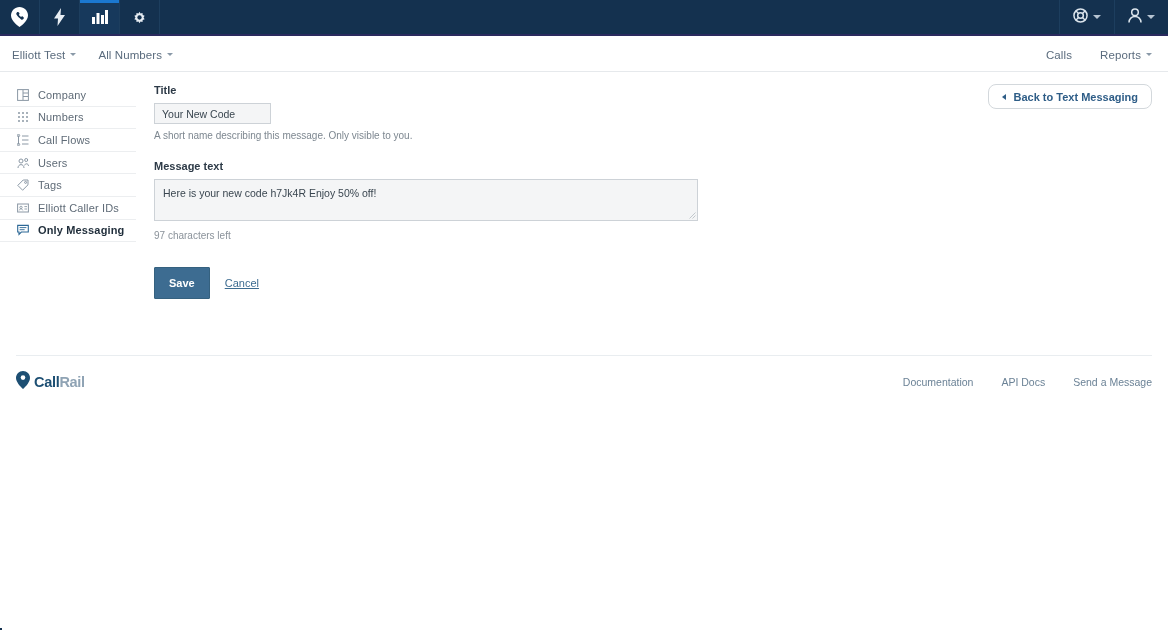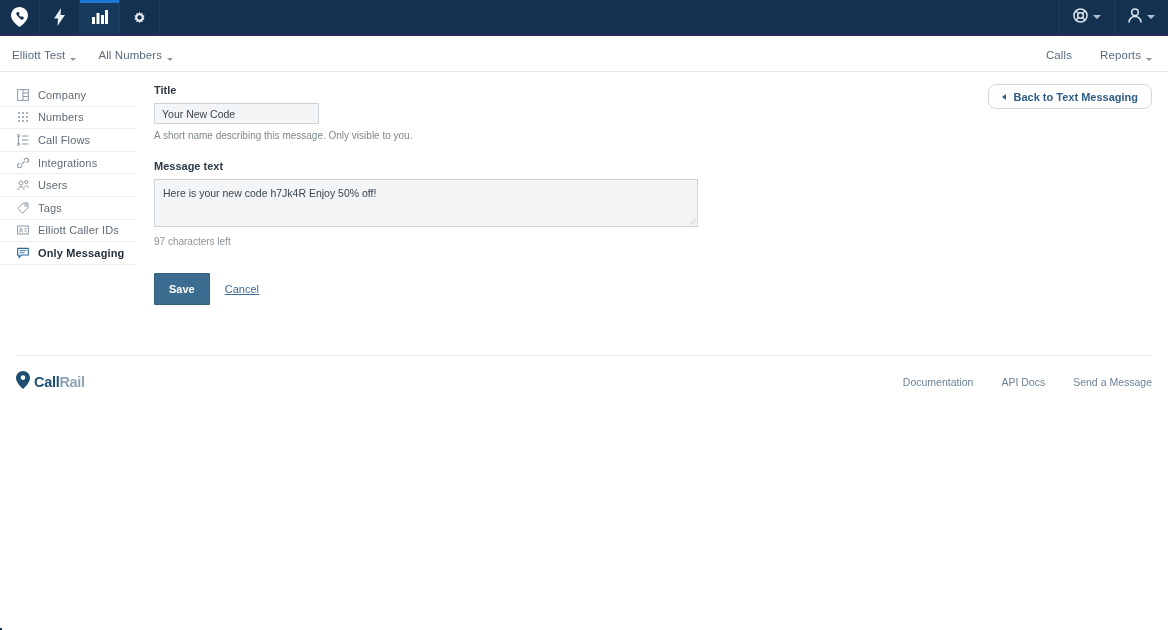--- a/index.html
+++ b/index.html
@@ -44,21 +44,21 @@
 
   
   .subheader {
     position:absolute; left:0; top:38px; width:1168px; height:34px;
     background:#ffffff; border-bottom:1px solid #e6e9ec;
     display:flex; align-items:center;
   }
   .sub-left { display:flex; align-items:center; padding-left:12px; gap:22px; }
   .sub-right { margin-left:auto; display:flex; align-items:center; padding-right:16px; gap:28px; }
   .sub-link {
-    font-size:11.5px; color:#5a6b7d; cursor:pointer; display:flex; align-items:flex-end; gap:5px;
+    font-size:11.5px; color:#5a6b7d; cursor:pointer; display:flex; align-items:center; gap:5px;
     letter-spacing:.1px;
   }
   .sub-caret {
     width:0;height:0;border-left:3.5px solid transparent;border-right:3.5px solid transparent;
     border-top:3.5px solid #8a99a8;
   }
 
   
   .sidebar {
     position:absolute; left:0; top:84px; width:136px;
@@ -73,29 +73,29 @@
   .side-item.active::before {
     content:""; position:absolute; left:-16px; top:-1px; bottom:-1px; width:3px; background:#2c6896;
   }
 
   
   .main { position:absolute; left:154px; top:84px; width:1000px; }
   .page-title { font-size:12.5px; color:#3c4a57; margin:0 0 26px 0; font-weight:normal; }
 
   .field-label { font-size:11px; font-weight:bold; color:#2d3a47; margin-bottom:7px; }
   .text-input {
-    width:165px; height:21px; background:#f4f5f6; border:1px solid #cdd2d7;
+    width:117px; height:21px; background:#f4f5f6; border:1px solid #cdd2d7;
     font-size:10.5px; color:#3a4650; padding:0 7px; font-family:"Liberation Sans", sans-serif;
     outline:none;
   }
   .help-text { font-size:10px; color:#7d8790; margin-top:6px; }
 
   .msg-wrap { margin-top:19px; }
   .textarea-box {
-    position:relative; width:544px; height:48px; background:#f4f5f6; border:1px solid #cdd2d7;
+    position:relative; width:544px; height:42px; background:#f4f5f6; border:1px solid #cdd2d7;
   }
   .textarea-box textarea {
     width:100%; height:100%; background:transparent; border:none; resize:none; outline:none;
     font-size:10.5px; color:#3a4650; padding:7px 8px; font-family:"Liberation Sans", sans-serif;
     line-height:1.3;
   }
   .resize-grip { position:absolute; right:1px; bottom:1px; width:9px; height:9px; pointer-events:none; }
   .char-left { font-size:10px; color:#8a929a; margin-top:9px; }
 
   .actions { margin-top:26px; display:flex; align-items:center; gap:15px; }
@@ -274,30 +274,20 @@
           <circle cx="1.5" cy="1.5" r="1.2" fill="none" stroke="#8b98a5" stroke-width="1"></circle>
           <circle cx="1.5" cy="10.5" r="1.2" fill="none" stroke="#8b98a5" stroke-width="1"></circle>
           <line x1="5" y1="2" x2="11.5" y2="2" stroke="#8b98a5" stroke-width="1"></line>
           <line x1="5" y1="6" x2="11.5" y2="6" stroke="#8b98a5" stroke-width="1"></line>
           <line x1="5" y1="10" x2="11.5" y2="10" stroke="#8b98a5" stroke-width="1"></line>
         </svg>
       </span>
       <span class="s-label">Call Flows</span>
     </div>
 
-    <div class="side-item">
-      <span class="s-icon">
-        <svg width="12" height="12" viewBox="0 0 12 12">
-          <path d="M4.2 7.8L7.8 4.2" stroke="#8b98a5" stroke-width="1.1" fill="none"></path>
-          <path d="M6.8 3.2l1.2-1.2a2 2 0 1 1 2.8 2.8L9.6 6" stroke="#8b98a5" stroke-width="1.1" fill="none"></path>
-          <path d="M5.2 8.8L4 10a2 2 0 1 1-2.8-2.8L2.4 6" stroke="#8b98a5" stroke-width="1.1" fill="none"></path>
-        </svg>
-      </span>
-      <span class="s-label">Integrations</span>
-    </div>
 
     <div class="side-item">
       <span class="s-icon">
         <svg width="12" height="12" viewBox="0 0 12 12">
           <circle cx="4" cy="4" r="2" fill="none" stroke="#8b98a5" stroke-width="1"></circle>
           <path d="M1 11c0-2 1.4-3.4 3-3.4S7 9 7 11" fill="none" stroke="#8b98a5" stroke-width="1"></path>
           <circle cx="9.2" cy="3" r="1.5" fill="none" stroke="#8b98a5" stroke-width="1"></circle>
           <path d="M7.6 8.4c.3-1 1-1.6 1.9-1.6 1.2 0 2 .9 2 2.2" fill="none" stroke="#8b98a5" stroke-width="1"></path>
         </svg>
       </span>

